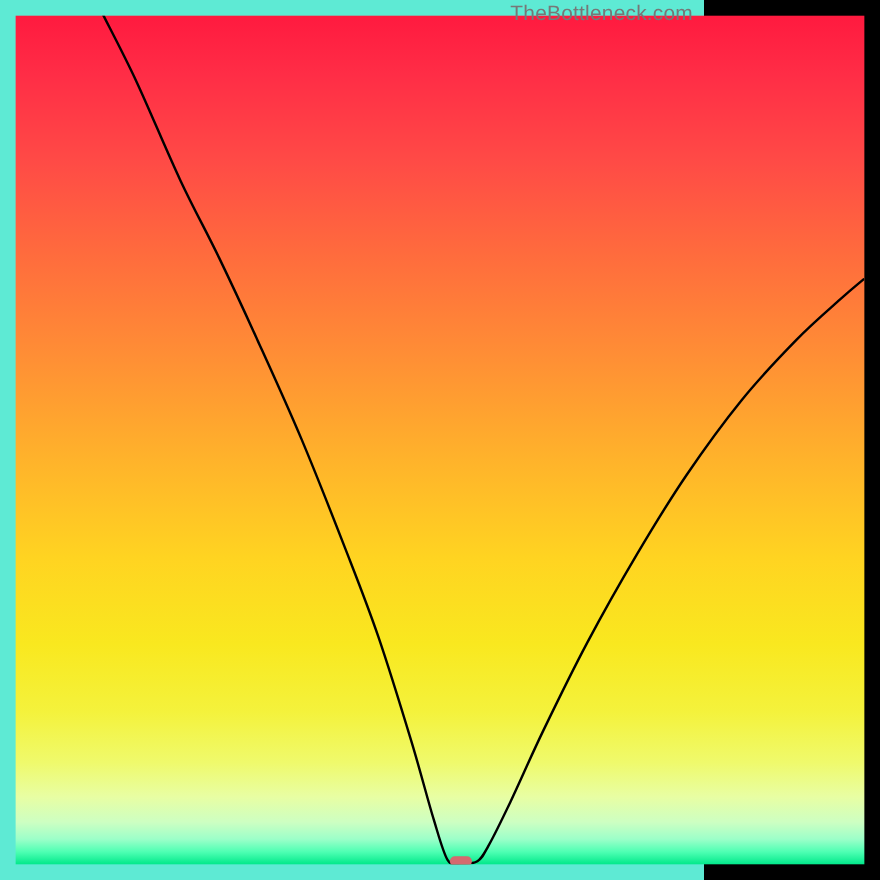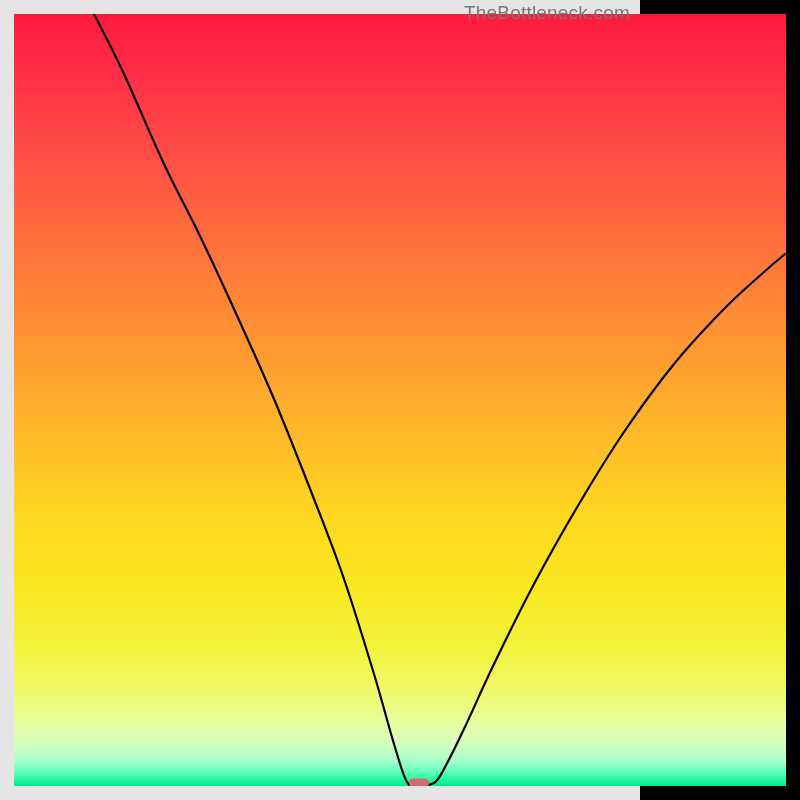--- a/index.html
+++ b/index.html
@@ -9,21 +9,21 @@
     height: 800px;
     background: #000;
     font-family: Arial, Helvetica, sans-serif;
     overflow: hidden;
   }
   .frame {
     position: absolute;
     left: 0; top: 0;
     width: 640px;
     height: 800px;
-    background: #e5e5e5;
+    background: #5eead4;
   }
   .plot {
     position: absolute;
     left: 14px;
     top: 14px;
     width: 772px;
     height: 772px;
     overflow: hidden;
   }
   .gradient {

